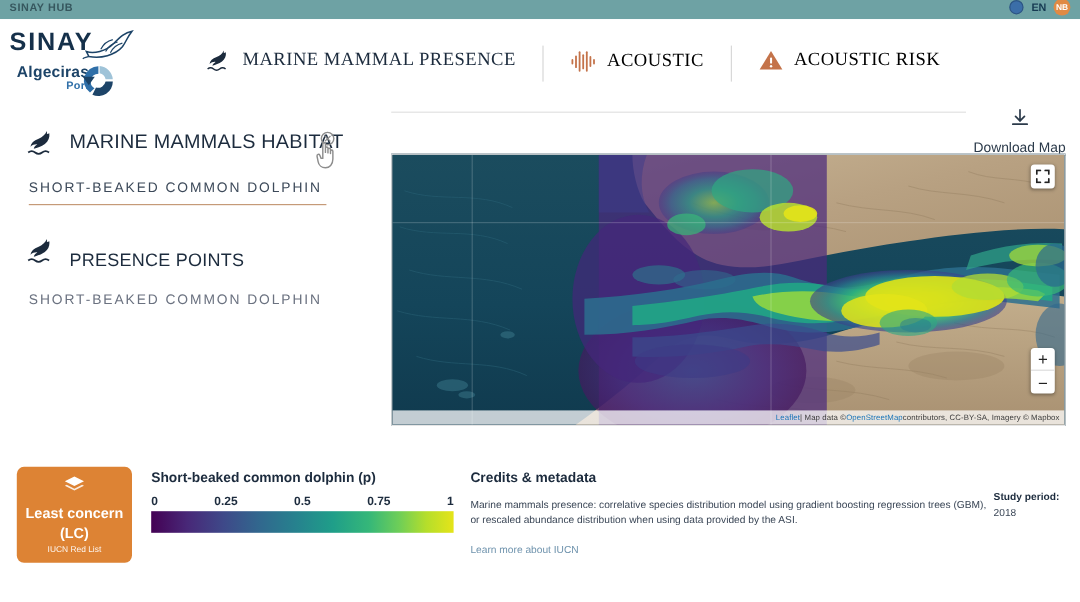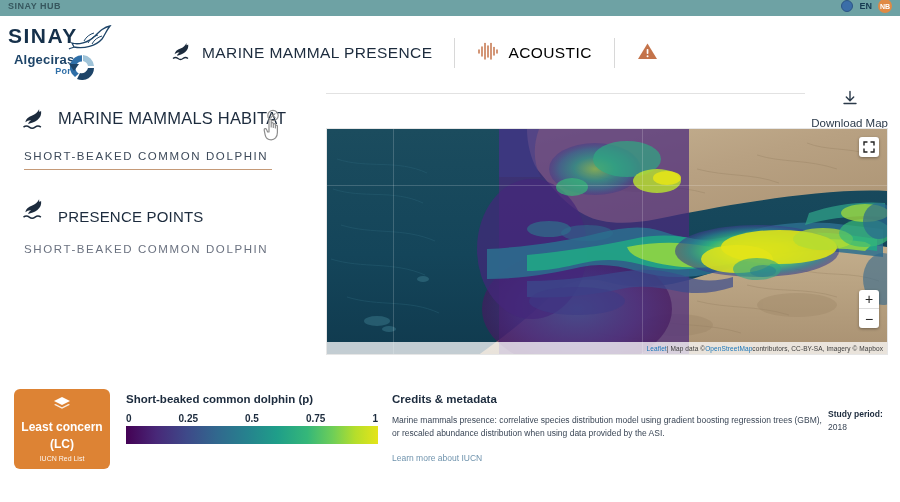--- a/index.html
+++ b/index.html
@@ -53,22 +53,22 @@
     font-size: 13px; font-weight: bold; color: #1d4468; letter-spacing: .2px;
   }
   .algeciras-sub {
     font-size: 9px; font-weight: bold; color: #2f6fa8;
     text-align: right; margin-top: -1px; letter-spacing: .3px;
   }
   .algeciras-mark { position: relative; margin-left: -6px; margin-top: 0px; }
 
   .navtabs { display: flex; align-items: center; flex: 1; padding-left: 12px; }
   .tab {
-    display: flex; align-items: center; gap: 9px;
-    padding: 4px 22px; cursor: pointer; white-space: nowrap;
+    display: flex; align-items: flex-start; gap: 9px;
+    padding: 4px 22px; cursor: pointer; white-space: nowrap; font-family: Liberation Serif, serif;
   }
   .tab-label {
     font-size: 15.5px; letter-spacing: .4px; font-weight: 400;
   }
   .tab.active .tab-label { color: #1c2b3d; }
   .tab.inactive .tab-label { color: #000000; }
   .tab-sep { width: 1px; height: 30px; background: #d8d8d8; }
 
   
   .body-area {
@@ -261,20 +261,21 @@
       <div class="tab-sep"></div>
 
       <div class="tab inactive">
         <span>
           <svg width="21" height="19" viewBox="0 0 21 19">
             <path d="M10.5 1.5 L20 17 L1 17 Z" fill="#c4734a"></path>
             <rect x="9.7" y="7" width="1.7" height="5" fill="#fff" rx=".7"></rect>
             <circle cx="10.55" cy="14.2" r="1" fill="#fff"></circle>
           </svg>
         </span>
+        <span class="tab-label">ACOUSTIC RISK</span>
       </div>
 
     </div>
   </div>
 
   <div class="body-area">
 
     <div class="sidebar">
 
       <div class="panel-row">

